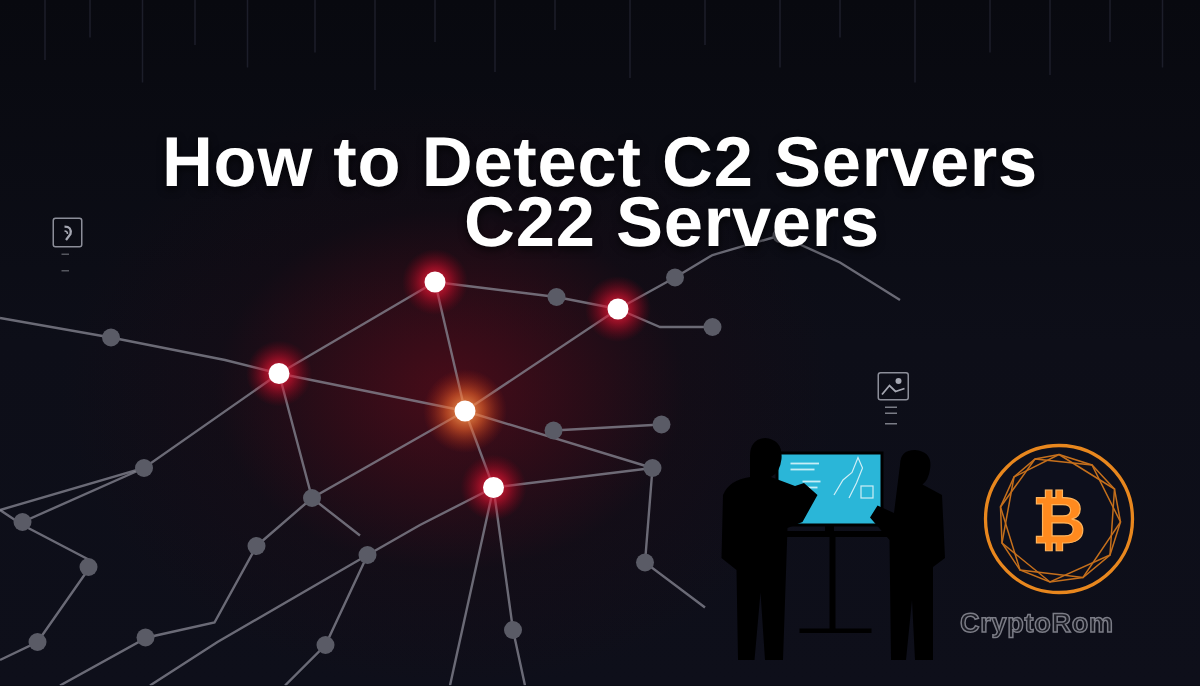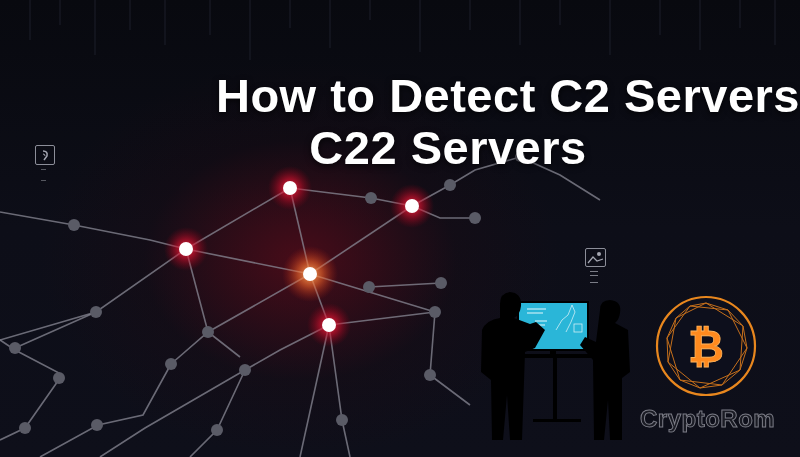--- a/index.html
+++ b/index.html
@@ -1,23 +1,23 @@
 <!DOCTYPE html>
 <html><head>
   <meta charset="utf-8">
   <style>
     html, body { margin:0; padding:0; }
     body { width:800px; height:457px; overflow:hidden; background:#0b0c14; font-family:"Liberation Sans", sans-serif; }
     .canvas { position:relative; width:800px; height:457px; overflow:hidden;
       background: radial-gradient(ellipse 260px 200px at 300px 260px, rgba(120,10,25,0.55), rgba(40,8,16,0.2) 60%, rgba(11,12,20,0) 100%), linear-gradient(180deg,#08090f 0%,#0d0e18 50%,#0e0f1a 100%); }
     svg.net { position:absolute; left:0; top:0; }
     .title { position:absolute; left:0; width:800px; text-align:center; color:#ffffff; font-weight:bold; font-size:47px; letter-spacing:0.5px; text-shadow:0 2px 6px rgba(0,0,0,0.7); }
-    .t1 { top:68px;text-align:right; }
+    .t1 { top:80px; }
     .t2 { top:120px;padding-left:48px; }
-    .logo-text { position:absolute; left:640px; top:405px; font-size:24px; font-weight:bold; color:#1a1b24; -webkit-text-stroke:1px #7b7c86; letter-spacing:0.5px; }
+    .logo-text { position:absolute; left:640px; top:405px; font-size:18px; font-weight:bold; color:#1a1b24; -webkit-text-stroke:1px #7b7c86; letter-spacing:0.5px; }
     .small-icon { position:absolute; border:1.5px solid #8c8e99; border-radius:2px; }
   </style>
 </head>
 <body>
 
 <div class="canvas">
 
   <svg class="net" width="800" height="457" viewBox="0 0 800 457">
     <defs>
       <radialGradient id="glowRed" cx="50%" cy="50%" r="50%">

